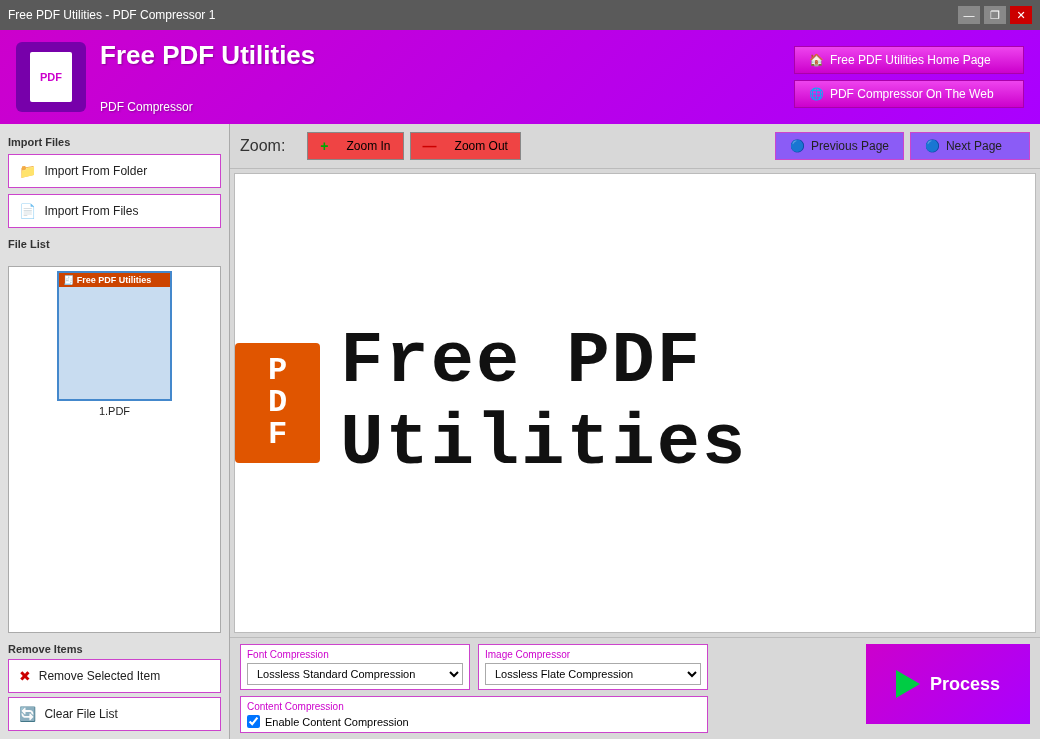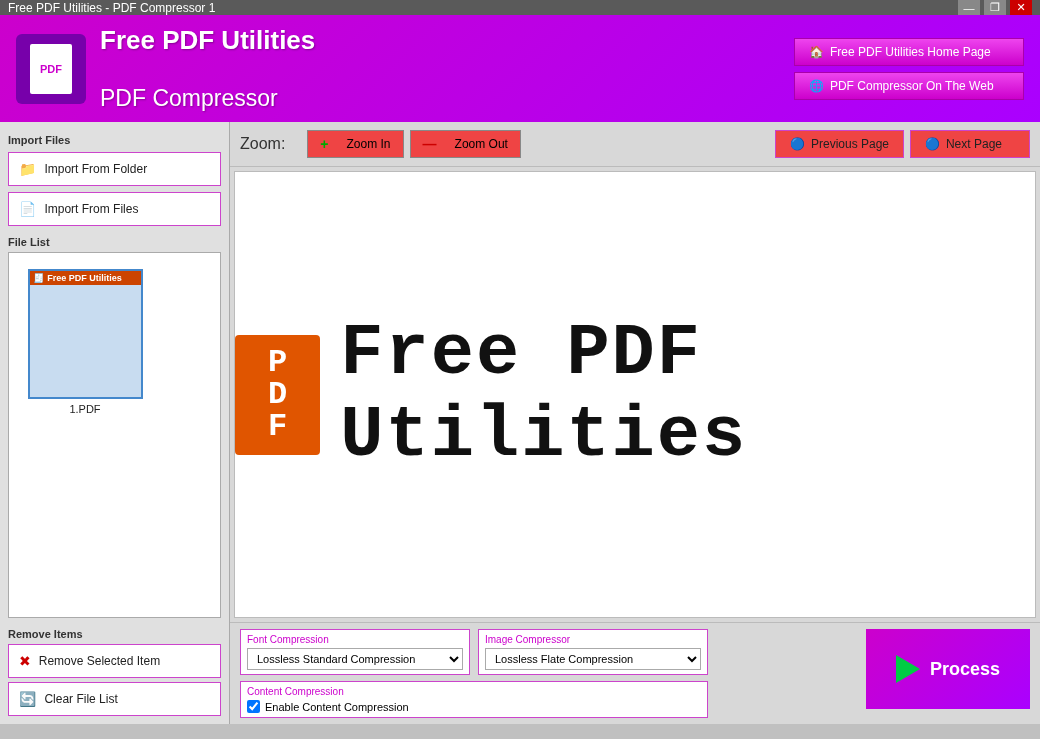--- a/index.html
+++ b/index.html
@@ -8,21 +8,21 @@
       background: #c0c0c0;
       width: 1040px;
       height: 739px;
       overflow: hidden;
       position: relative;
     }
 
     
     .title-bar {
       background: #5a5a5a;
-      height: 15px;
+      height: 30px;
       display: flex;
       align-items: center;
       justify-content: space-between;
       padding: 0 8px;
       color: white;
       font-size: 12px;
     }
     .title-bar-controls {
       display: flex;
       gap: 4px;
@@ -94,21 +94,21 @@
       color: #cc00cc;
     }
     .header-title h1 {
       color: white;
       font-size: 26px;
       font-weight: bold;
       text-shadow: 1px 1px 2px rgba(0,0,0,0.3);
     }
     .header-title h2 {
       color: white;
-      font-size: 23px;
+      font-size: 12px;
       font-weight: normal;
       text-shadow: 1px 1px 2px rgba(0,0,0,0.3);
       margin-top: 29px;
     }
     .header-buttons {
       display: flex;
       flex-direction: column;
       gap: 6px;
     }
     .header-btn {
@@ -164,25 +164,26 @@
 
     .file-list-section {
       flex: 1;
       display: flex;
       flex-direction: column;
     }
     .file-list-box {
       flex: 1;
       background: white;
       border: 1px solid #aaa;
-      margin-top: 4px;
+      margin-top: 16px;
       overflow-y: auto;
       display: flex;
       flex-direction: column;
-      padding: 16px;
+      align-items: center;
+      padding: 4px;
     }
     .file-item {
       width: 120px;
       cursor: pointer;
       display: flex;
       flex-direction: column;
       align-items: center;
     }
     .file-thumbnail {
       width: 115px;
@@ -244,21 +245,21 @@
       cursor: pointer;
       font-size: 12px;
       display: flex;
       align-items: center;
       gap: 18px;
     }
     .toolbar-btn.zoom-in { border-color: #888; }
     .toolbar-btn.zoom-out { border-color: #888; }
     .toolbar-spacer { flex: 1; }
     .nav-btn {
-      background: #ef4444;
+      background: #8b5cf6;
       border: 1px solid #cc44cc;
       padding: 6px 14px;
       cursor: pointer;
       font-size: 12px;
       display: flex;
       align-items: center;
       gap: 6px;
       color: #222;
       min-width: 120px;
     }

